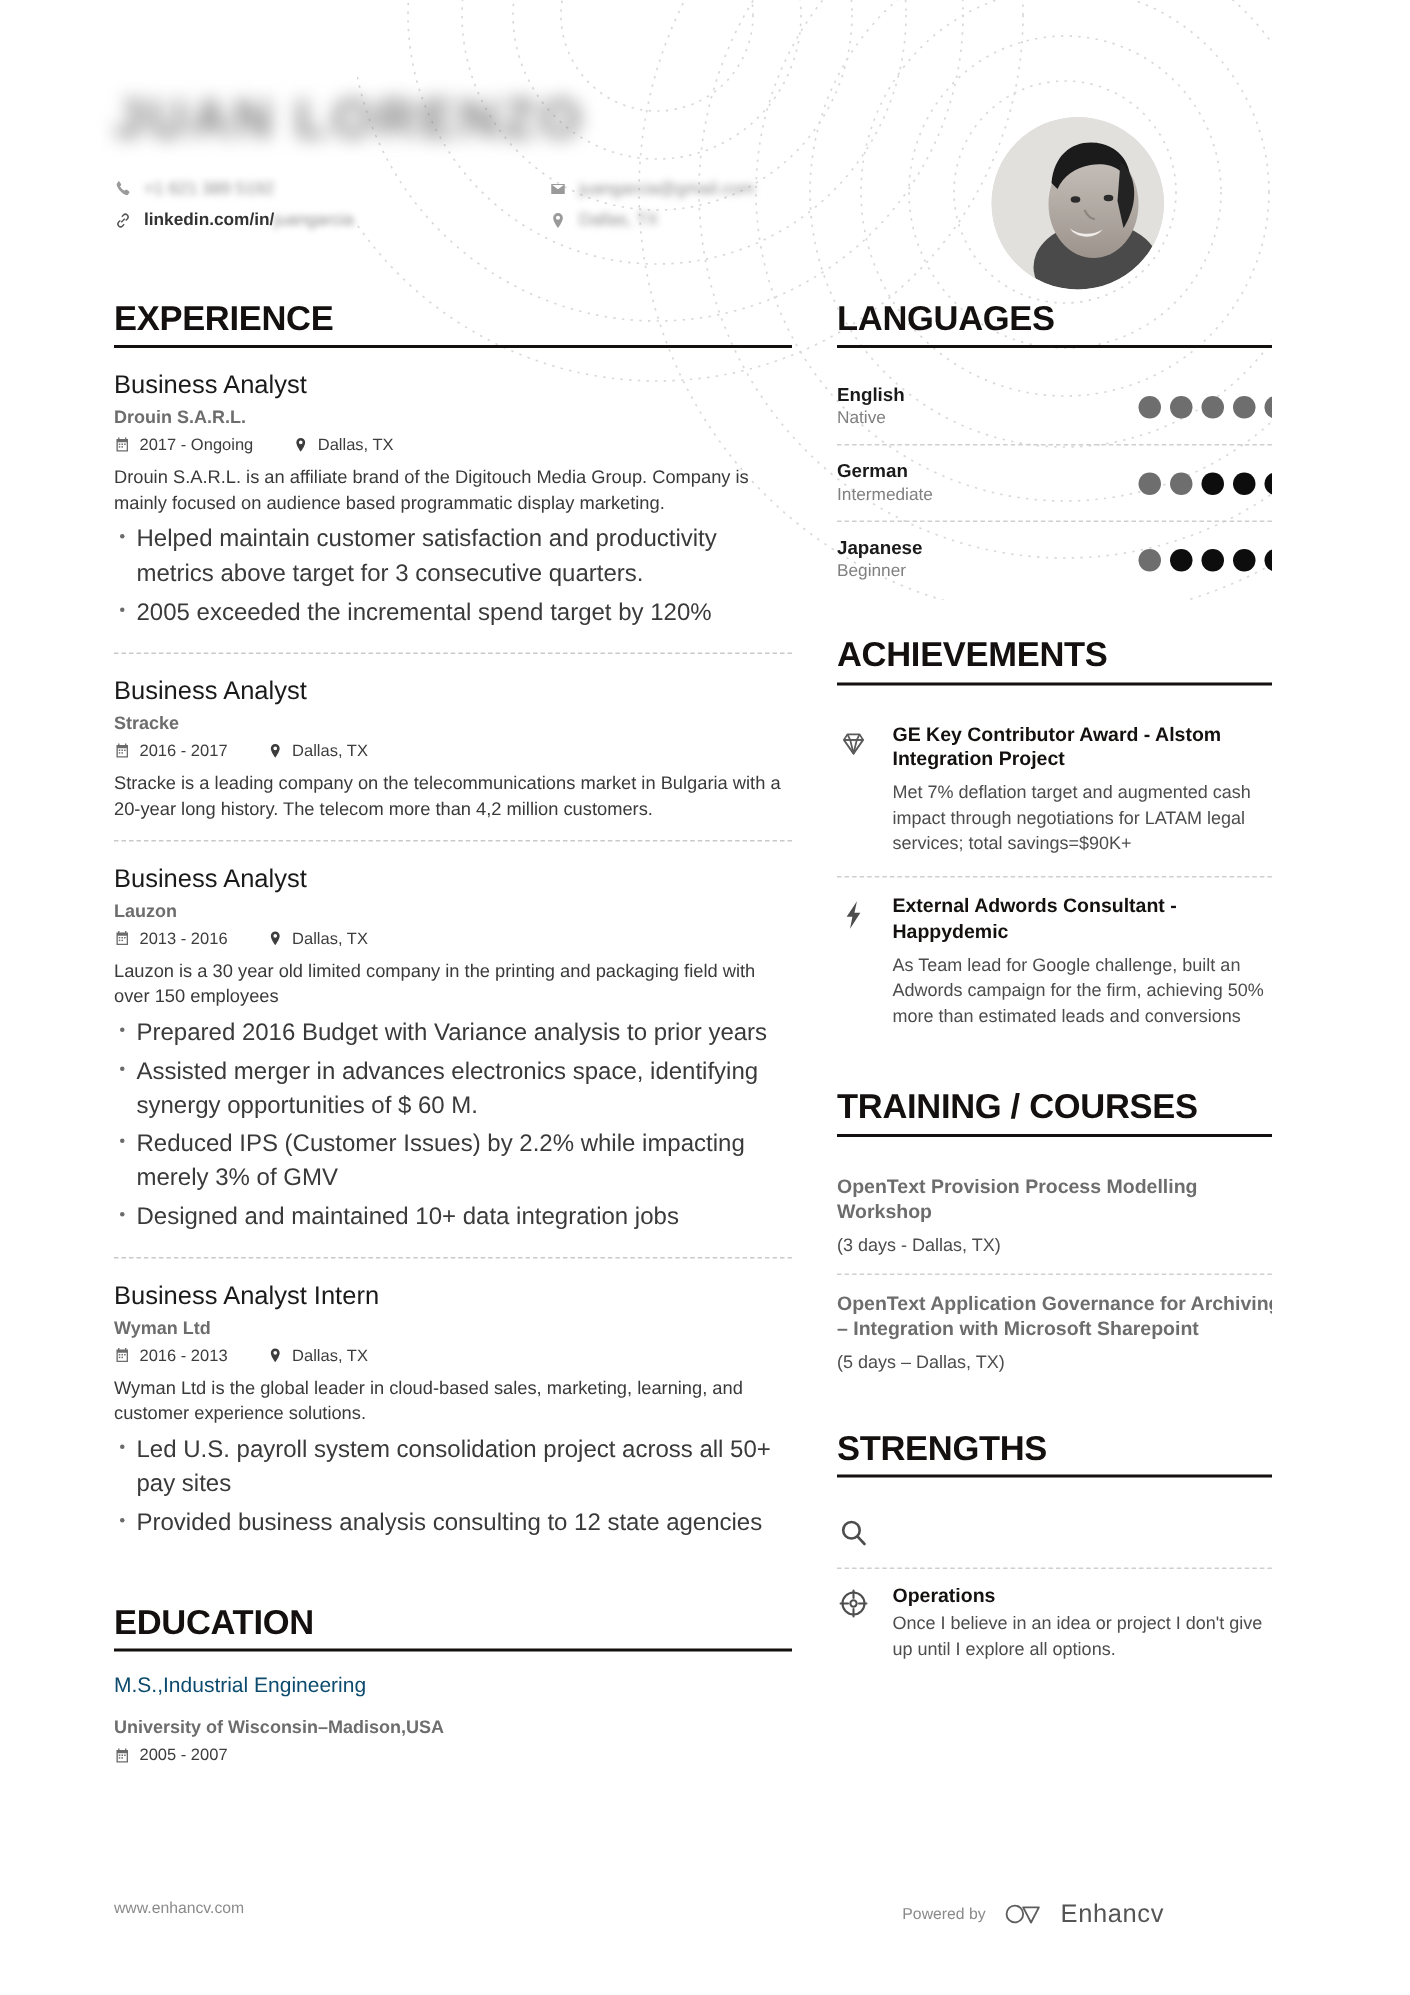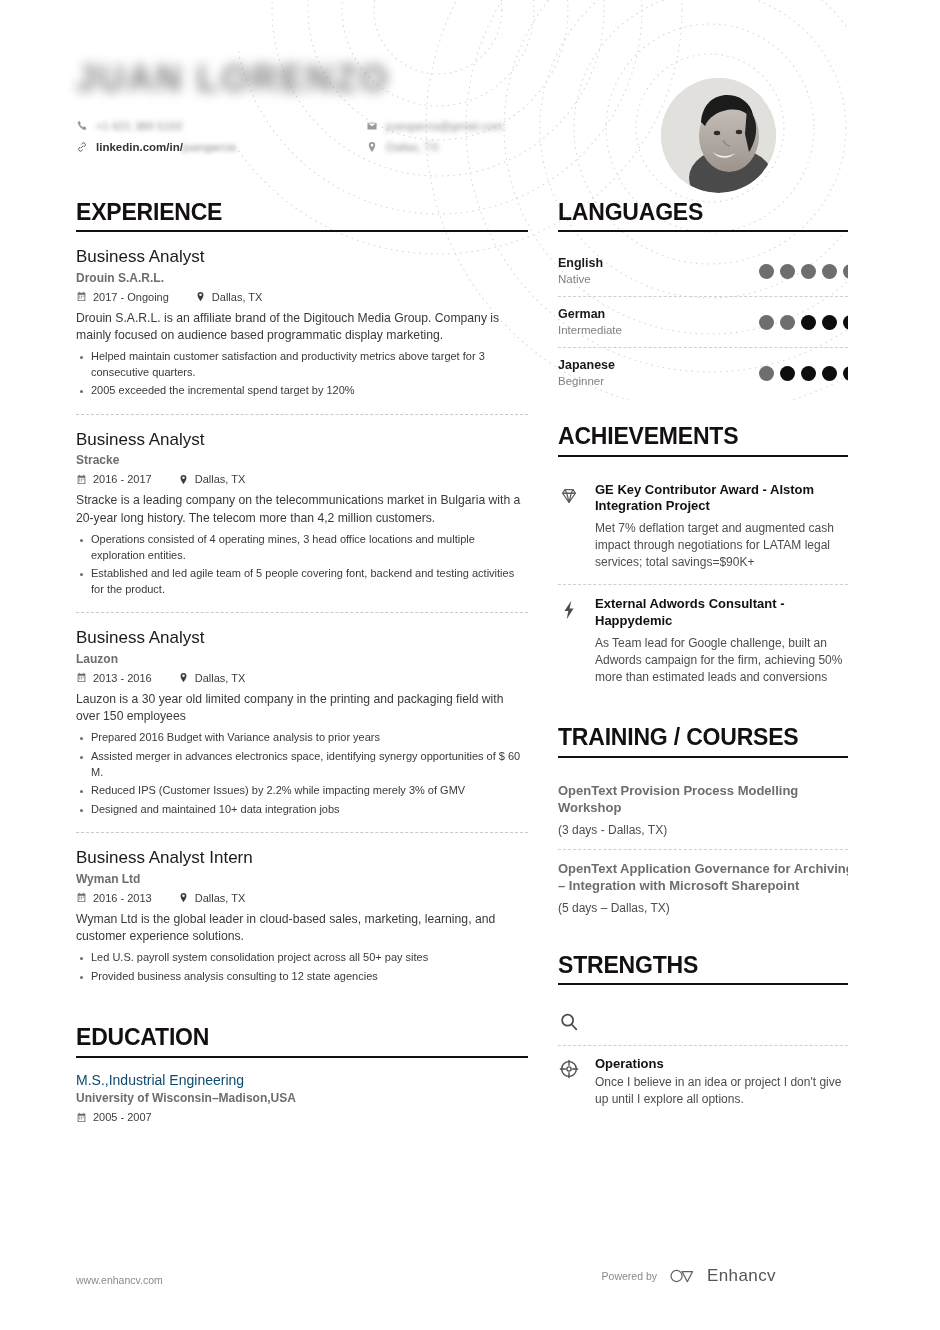--- a/index.html
+++ b/index.html
@@ -54,27 +54,27 @@
 
   .job { padding-bottom: 12px; }
   .job + .job { border-top: 1px dashed #c9c9c9; padding-top: 14px; }
   .job-title { font-size: 17px; color: #1a1a1a; font-weight: 400; line-height: 1.25; }
   .job-company { font-size: 12px; font-weight: 700; color: #6d6d6d; margin-top: 3px; }
   .job-meta { display: flex; gap: 26px; align-items: center; margin-top: 6px; font-size: 11px; color: #3d3d3d; }
   .meta-i { display: flex; align-items: center; gap: 6px; }
   .meta-i svg { width: 11px; height: 11px; display:block; flex:0 0 11px; }
   .job-desc { font-size: 12.2px; color: #3a3a3a; line-height: 1.42; margin-top: 7px; }
   ul.bul { list-style: none; margin-top: 5px; }
-  ul.bul li { position: relative; padding-left: 15px; font-size: 11px; color: #3a3a3a;
+  ul.bul li { position: relative; padding-left: 15px; font-size: 16px; color: #3a3a3a;
               line-height: 1.42; margin-bottom: 3px; }
   ul.bul li:before { content: ""; position: absolute; left: 4px; top: 7px;
               width: 3px; height: 3px; border-radius: 50%; background: #6b6b6b; }
 
   .edu-deg { font-size: 14px; color: #0c4a6e; line-height: 1.25; }
-  .edu-school { font-size: 12px; font-weight: 700; color: #6d6d6d; margin-top: 2px; }
+  .edu-school { font-size: 12px; font-weight: 700; color: #6d6d6d; margin-top: 12px; }
   .edu-meta { margin-top: 6px; }
 
   
   .lang-row { padding: 10px 0 11px; display: flex; align-items: flex-start; justify-content: space-between; }
   .lang-row + .lang-row { border-top: 1px dashed #cfcfcf; }
   .lang-name { font-size: 12.5px; font-weight: 700; color: #1a1a1a; }
   .lang-level { font-size: 11.5px; color: #808080; margin-top: 3px; }
   .dots { display: flex; gap: 6px; align-items: center; margin-top: 8px; }
   .dot { width: 15px; height: 15px; border-radius: 50%; }
 
@@ -92,21 +92,21 @@
 
   .str { display: flex; gap: 13px; padding: 10px 0 12px; }
   .str + .str { border-top: 1px dashed #cfcfcf; }
   .str-ico { flex: 0 0 24px; width: 24px; padding-top: 2px; }
   .str-ico svg { width: 22px; height: 22px; display:block; }
   .str-title { font-size: 13px; font-weight: 700; color: #13100f; }
   .str-desc { font-size: 12px; color: #4d4d4d; line-height: 1.42; margin-top: 3px; }
 
   
   .footer { position: absolute; left: 0; right: 0; bottom: 44px;
-            padding: 0 72px 0 76px; display: flex; align-items: flex-end;
+            padding: 0 72px 0 76px; display: flex; align-items: flex-start;
             justify-content: space-between; z-index: 2; }
   .f-url { font-size: 10.5px; color: #8a8a8a; }
   .f-right { display: flex; align-items: center; gap: 11px; }
   .f-pow { font-size: 10.5px; color: #8a8a8a; }
   .f-logo { display:flex; align-items:center; gap: 8px; }
   .f-logo svg { width: 31px; height: 20px; display:block; }
   .f-brand { font-size: 17px; color: #555; letter-spacing: 0.4px; }
 </style>
 </head>
 <body>
@@ -266,24 +266,20 @@
             <span class="meta-i">
               <span>
                   <svg viewBox="0 0 16 16" fill="#3d3d3d">
                     <path d="M8 1.4A4.3 4.3 0 0 0 3.7 5.7C3.7 9 8 14.6 8 14.6s4.3-5.6 4.3-8.9A4.3 4.3 0 0 0 8 1.4zm0 6a1.8 1.8 0 1 1 0-3.6 1.8 1.8 0 0 1 0 3.6z"></path>
                   </svg>
                 </span>
               <span>Dallas, TX</span>
             </span>
           </div>
           <div class="job-desc">Stracke is a leading company on the telecommunications market in Bulgaria with a 20-year long history. The telecom more than 4,2 million customers.</div>
-          <ul class="bul">
-            <li>Operations consisted of 4 operating mines, 3 head office locations and multiple exploration entities.</li>
-            <li>Established and led agile team of 5 people covering font, backend and testing activities for the product.</li>
-          </ul>
         </div>
 
         <div class="job">
           <div class="job-title">Business Analyst</div>
           <div class="job-company">Lauzon</div>
           <div class="job-meta">
             <span class="meta-i">
               <span>
                   <svg viewBox="0 0 16 16" fill="#6b6b6b">
                     <path d="M4 1v1.4H2.4v12.2h11.2V2.4H12V1h-1.3v1.4H5.3V1zm-.3 4.6h8.6v7.8H3.7z"></path>

